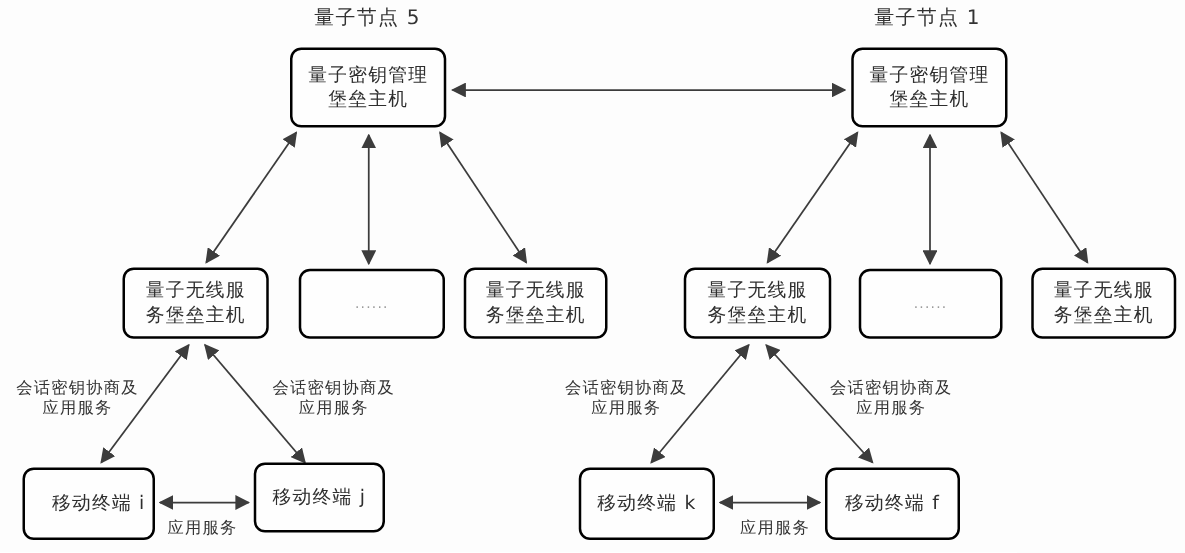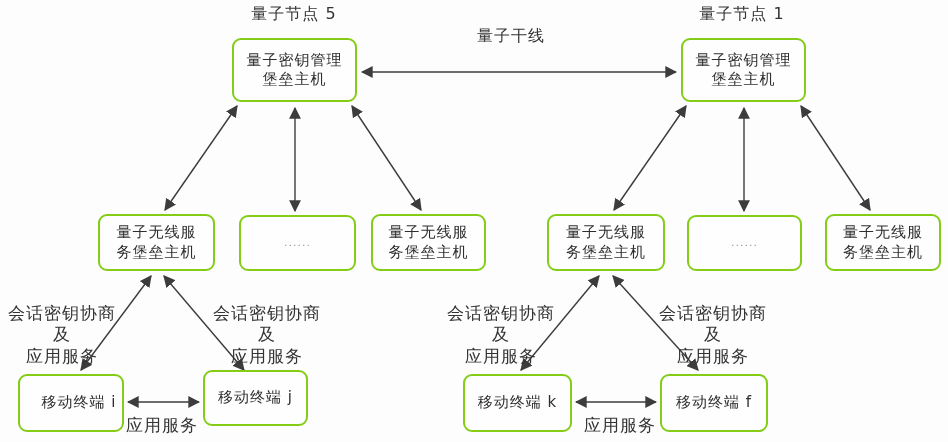--- a/index.html
+++ b/index.html
@@ -5,29 +5,29 @@
   html,body { margin:0; padding:0; background:#ffffff; }
   .canvas {
     position:relative; width:948px; height:442px;
     background:#fdfdfd; overflow:hidden;
     font-family:"DejaVu Sans","Liberation Sans",sans-serif;
     color:#2e2e2e;
   }
   .arrow-layer { position:absolute; left:0; top:0; width:948px; height:442px; }
   .box {
     position:absolute; box-sizing:border-box;
-    border:2px solid #84cc16; border-radius:9px; background:#fefefe;
+    border:2px solid #000000; border-radius:9px; background:#fefefe;
     display:flex; align-items:center; justify-content:center;
     text-align:center; white-space:pre-line;
     font-size:15px; line-height:1.3; letter-spacing:1px; color:#2e2e2e;
   }
   .ellipsis-box { color:#9a9a9a; font-size:11px; letter-spacing:1px; }
   .lbl {
     position:absolute; text-align:center; white-space:pre-line;
-    font-size:17px; line-height:1.25; letter-spacing:1px; color:#333333;
+    font-size:13px; line-height:1.25; letter-spacing:1px; color:#333333;
   }
   .title-lbl { font-size:16px; }
 </style>
 </head>
 <body>
 
 <div class="canvas">
 
   <svg class="arrow-layer" width="948" height="442" viewBox="0 0 948 442">
     <defs>
@@ -50,21 +50,20 @@
 
       <line x1="686" y1="106" x2="614" y2="210"></line>
       <line x1="744" y1="108" x2="744" y2="211"></line>
       <line x1="801" y1="106" x2="870" y2="210"></line>
       <line x1="599" y1="276" x2="521" y2="370"></line>
       <line x1="613" y1="276" x2="698" y2="370"></line>
       <line x1="576" y1="402" x2="656" y2="402"></line>
     </g>
   </svg>
 
-  <div class="lbl title-lbl" style="left:461px; top:26px; width:100px;">量子干线</div>
 
   <div class="lbl title-lbl" style="left:239px; top:4px; width:110px;">量子节点 5</div>
 
   <div class="box" style="left:232px; top:38px; width:125px; height:64px;">量子密钥管理
 堡垒主机</div>
 
   <div class="box" style="left:98px; top:214px; width:117px; height:57px;">量子无线服
 务堡垒主机</div>
 
   <div class="box ellipsis-box" style="left:239px; top:215px; width:117px; height:56px;">......</div>

